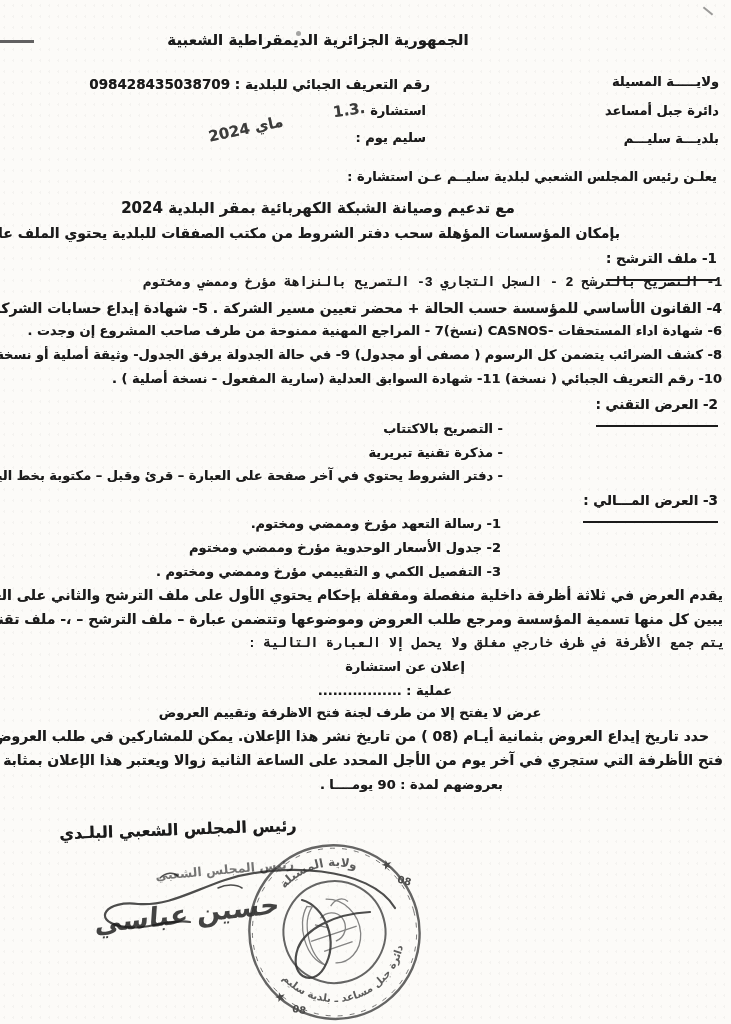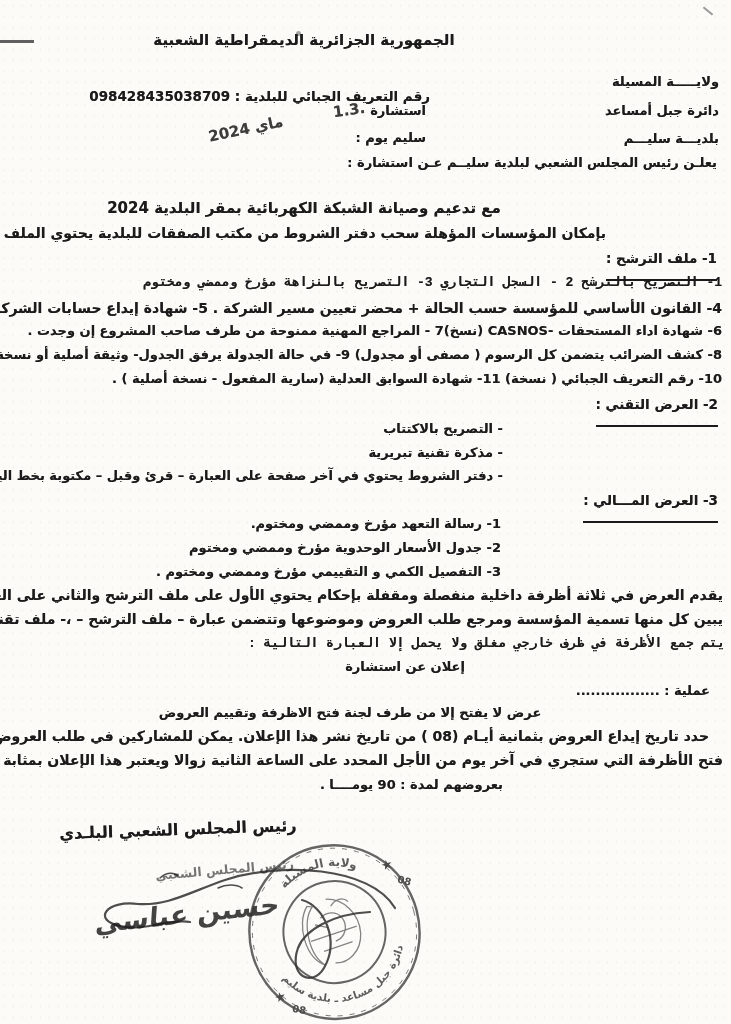--- a/index.html
+++ b/index.html
@@ -10,21 +10,21 @@
     background-size: 9px 11px;
     overflow:hidden;
     font-family:"DejaVu Sans", sans-serif;
     color:#1b1b1b;
   }
   .ln {
     position:absolute; direction:rtl; white-space:nowrap;
     font-weight:bold; font-size:13px; line-height:1.25;
     text-shadow:0 0 0.5px rgba(20,20,20,0.6);
   }
-  .center { left:2px; width:604px; text-align:center; }
+  .center { left:16px; width:604px; text-align:center; }
   .heading { font-size:13.5px; }
   .heading .u { border-bottom:2px solid #1b1b1b; padding-bottom:13px; }
   .subject { font-size:15px; }
   .small { font-size:14px; letter-spacing:-0.2px; }
   .hand { font-weight:bold; opacity:.85; }
   .artifact { position:absolute; background:#3a3a3a; }
   .stampbox { position:absolute; left:240px; top:840px; transform:rotate(-15deg); opacity:.88; }
   .sigbox { position:absolute; left:40px; top:848px; width:380px; height:160px; }
   .signame {
     position:absolute; left:55px; top:50px; font-size:27px; font-weight:bold;
@@ -45,31 +45,31 @@
   <div class="artifact" style="left:0;top:40px;width:34px;height:3px;opacity:.8;"></div>
   <div class="artifact" style="left:296px;top:31px;width:5px;height:5px;border-radius:50%;opacity:.45;"></div>
   <div class="artifact" style="left:702px;top:10px;width:12px;height:2px;transform:rotate(40deg);opacity:.5;"></div>
 
   <div class="ln center subject" style="top:31px;">الجمهورية الجزائرية الديمقراطية الشعبية</div>
 
   <div class="ln" style="top:74px;right:12px;">ولايـــــة المسيلة</div>
   <div class="ln" style="top:103px;right:12px;">دائرة جبل أمساعد</div>
   <div class="ln" style="top:131px;right:12px;">بلديـــة سليـــم</div>
 
-  <div class="ln" style="top:76px;left:28px;width:402px;text-align:right;font-size:13.5px;margin-top:12px;">رقم التعريف الجبائي للبلدية : 098428435038709</div>
+  <div class="ln" style="top:76px;left:28px;width:402px;text-align:right;font-size:13.5px;">رقم التعريف الجبائي للبلدية : 098428435038709</div>
 
   <div class="ln" style="top:101px;left:300px;width:126px;text-align:right;">
     <span>استشارة</span>
     <span class="hand" style="display:inline-block;font-size:15px;transform:rotate(-8deg);">.1.3</span>
   </div>
   <div class="ln hand" style="top:120px;left:208px;font-size:15px;transform:rotate(-12deg);">ماي 2024</div>
 
   <div class="ln" style="top:130px;left:330px;width:96px;text-align:right;">سليم يوم :</div>
 
-  <div class="ln" style="top:155px;right:14px;">يعلـن رئيس المجلس الشعبي لبلدية سليــم عـن استشارة :</div>
+  <div class="ln" style="top:169px;right:14px;">يعلـن رئيس المجلس الشعبي لبلدية سليــم عـن استشارة :</div>
   <div class="ln center subject" style="top:199px;">مع تدعيم وصيانة الشبكة الكهربائية بمقر البلدية 2024</div>
   <div class="ln center small" style="top:225px;">بإمكان المؤسسات المؤهلة سحب دفتر الشروط من مكتب الصفقات للبلدية يحتوي الملف على :</div>
 
   <div class="ln heading" style="top:250px;right:14px;">
     <span class="u">1- ملف الترشح :</span>
   </div>
   <div class="ln" style="top:275px;right:9px;font-family:Liberation Mono, monospace;">1- التصريح بالترشح  2 - السجل التجاري   3- التصريح بالنزاهة مؤرخ وممضي ومختوم</div>
   <div class="ln small" style="top:300px;right:9px;">4- القانون الأساسي للمؤسسة حسب الحالة + محضر تعيين مسير الشركة . 5- شهادة إيداع حسابات الشركة من طرف مصالح السجل التجاري .</div>
   <div class="ln" style="top:323px;right:9px;">6- شهادة اداء المستحقات  -CASNOS (نسخ)7 - المراجع المهنية ممنوحة من طرف صاحب المشروع إن وجدت .</div>
   <div class="ln" style="top:347px;right:9px;">8- كشف الضرائب يتضمن كل الرسوم ( مصفى أو مجدول)  9- في حالة الجدولة يرفق الجدول- وثيقة أصلية أو نسخة</div>
@@ -87,21 +87,21 @@
   </div>
   <div class="ln" style="top:516px;right:230px;">1- رسالة التعهد مؤرخ وممضي ومختوم.</div>
   <div class="ln" style="top:540px;right:230px;">2- جدول الأسعار الوحدوية مؤرخ وممضي ومختوم</div>
   <div class="ln" style="top:564px;right:230px;">3- التفصيل الكمي و التقييمي مؤرخ وممضي ومختوم .</div>
 
   <div class="ln small" style="top:587px;right:8px;">يقدم العرض في ثلاثة أظرفة  داخلية منفصلة ومقفلة بإحكام يحتوي الأول على ملف الترشح والثاني على العرض التقني والثالث على العرض المالي</div>
   <div class="ln small" style="top:611px;right:8px;">يبين كل منها تسمية المؤسسة ومرجع طلب العروض وموضوعها وتتضمن عبارة – ملف الترشح – ،- ملف تقني –، - ملف مالي – حسب الحالة</div>
   <div class="ln" style="top:636px;right:6px;font-family:Liberation Mono, monospace;">يتم جمع الأظرفة  في ظرف خارجي مغلق ولا يحمل إلا العبارة التالية :</div>
 
   <div class="ln" style="top:659px;left:80px;width:650px;text-align:center;">إعلان عن استشارة</div>
-  <div class="ln" style="top:683px;left:60px;width:650px;text-align:right;">عملية : .................</div>
+  <div class="ln" style="top:683px;left:60px;width:650px;text-align:center;">عملية : .................</div>
   <div class="ln" style="top:705px;left:0;width:700px;text-align:center;">عرض لا يفتح إلا من طرف لجنة فتح الاظرفة وتقييم العروض</div>
 
   <div class="ln small" style="top:728px;right:22px;">حدد تاريخ إيداع العروض بثمانية أيـام (08 ) من تاريخ نشر هذا الإعلان. يمكن للمشاركين في طلب العروض حضور عملية</div>
   <div class="ln small" style="top:752px;right:8px;">فتح الأظرفة التي ستجري في آخر يوم من الأجل المحدد على الساعة الثانية زوالا ويعتبر هذا الإعلان بمثابة دعوة لهم يبقى المتعهدون ملزمون</div>
   <div class="ln" style="top:777px;right:228px;">بعروضهم لمدة : 90 يومــــا .</div>
 
   <div class="ln subject" style="top:820px;left:58px;width:240px;text-align:center;transform:rotate(-2deg);font-size:16px;">رئيس المجلس الشعبي البلـدي</div>
 
   <div class="sigbox">
     <span class="signote">رئيس المجلس الشعبي</span>

